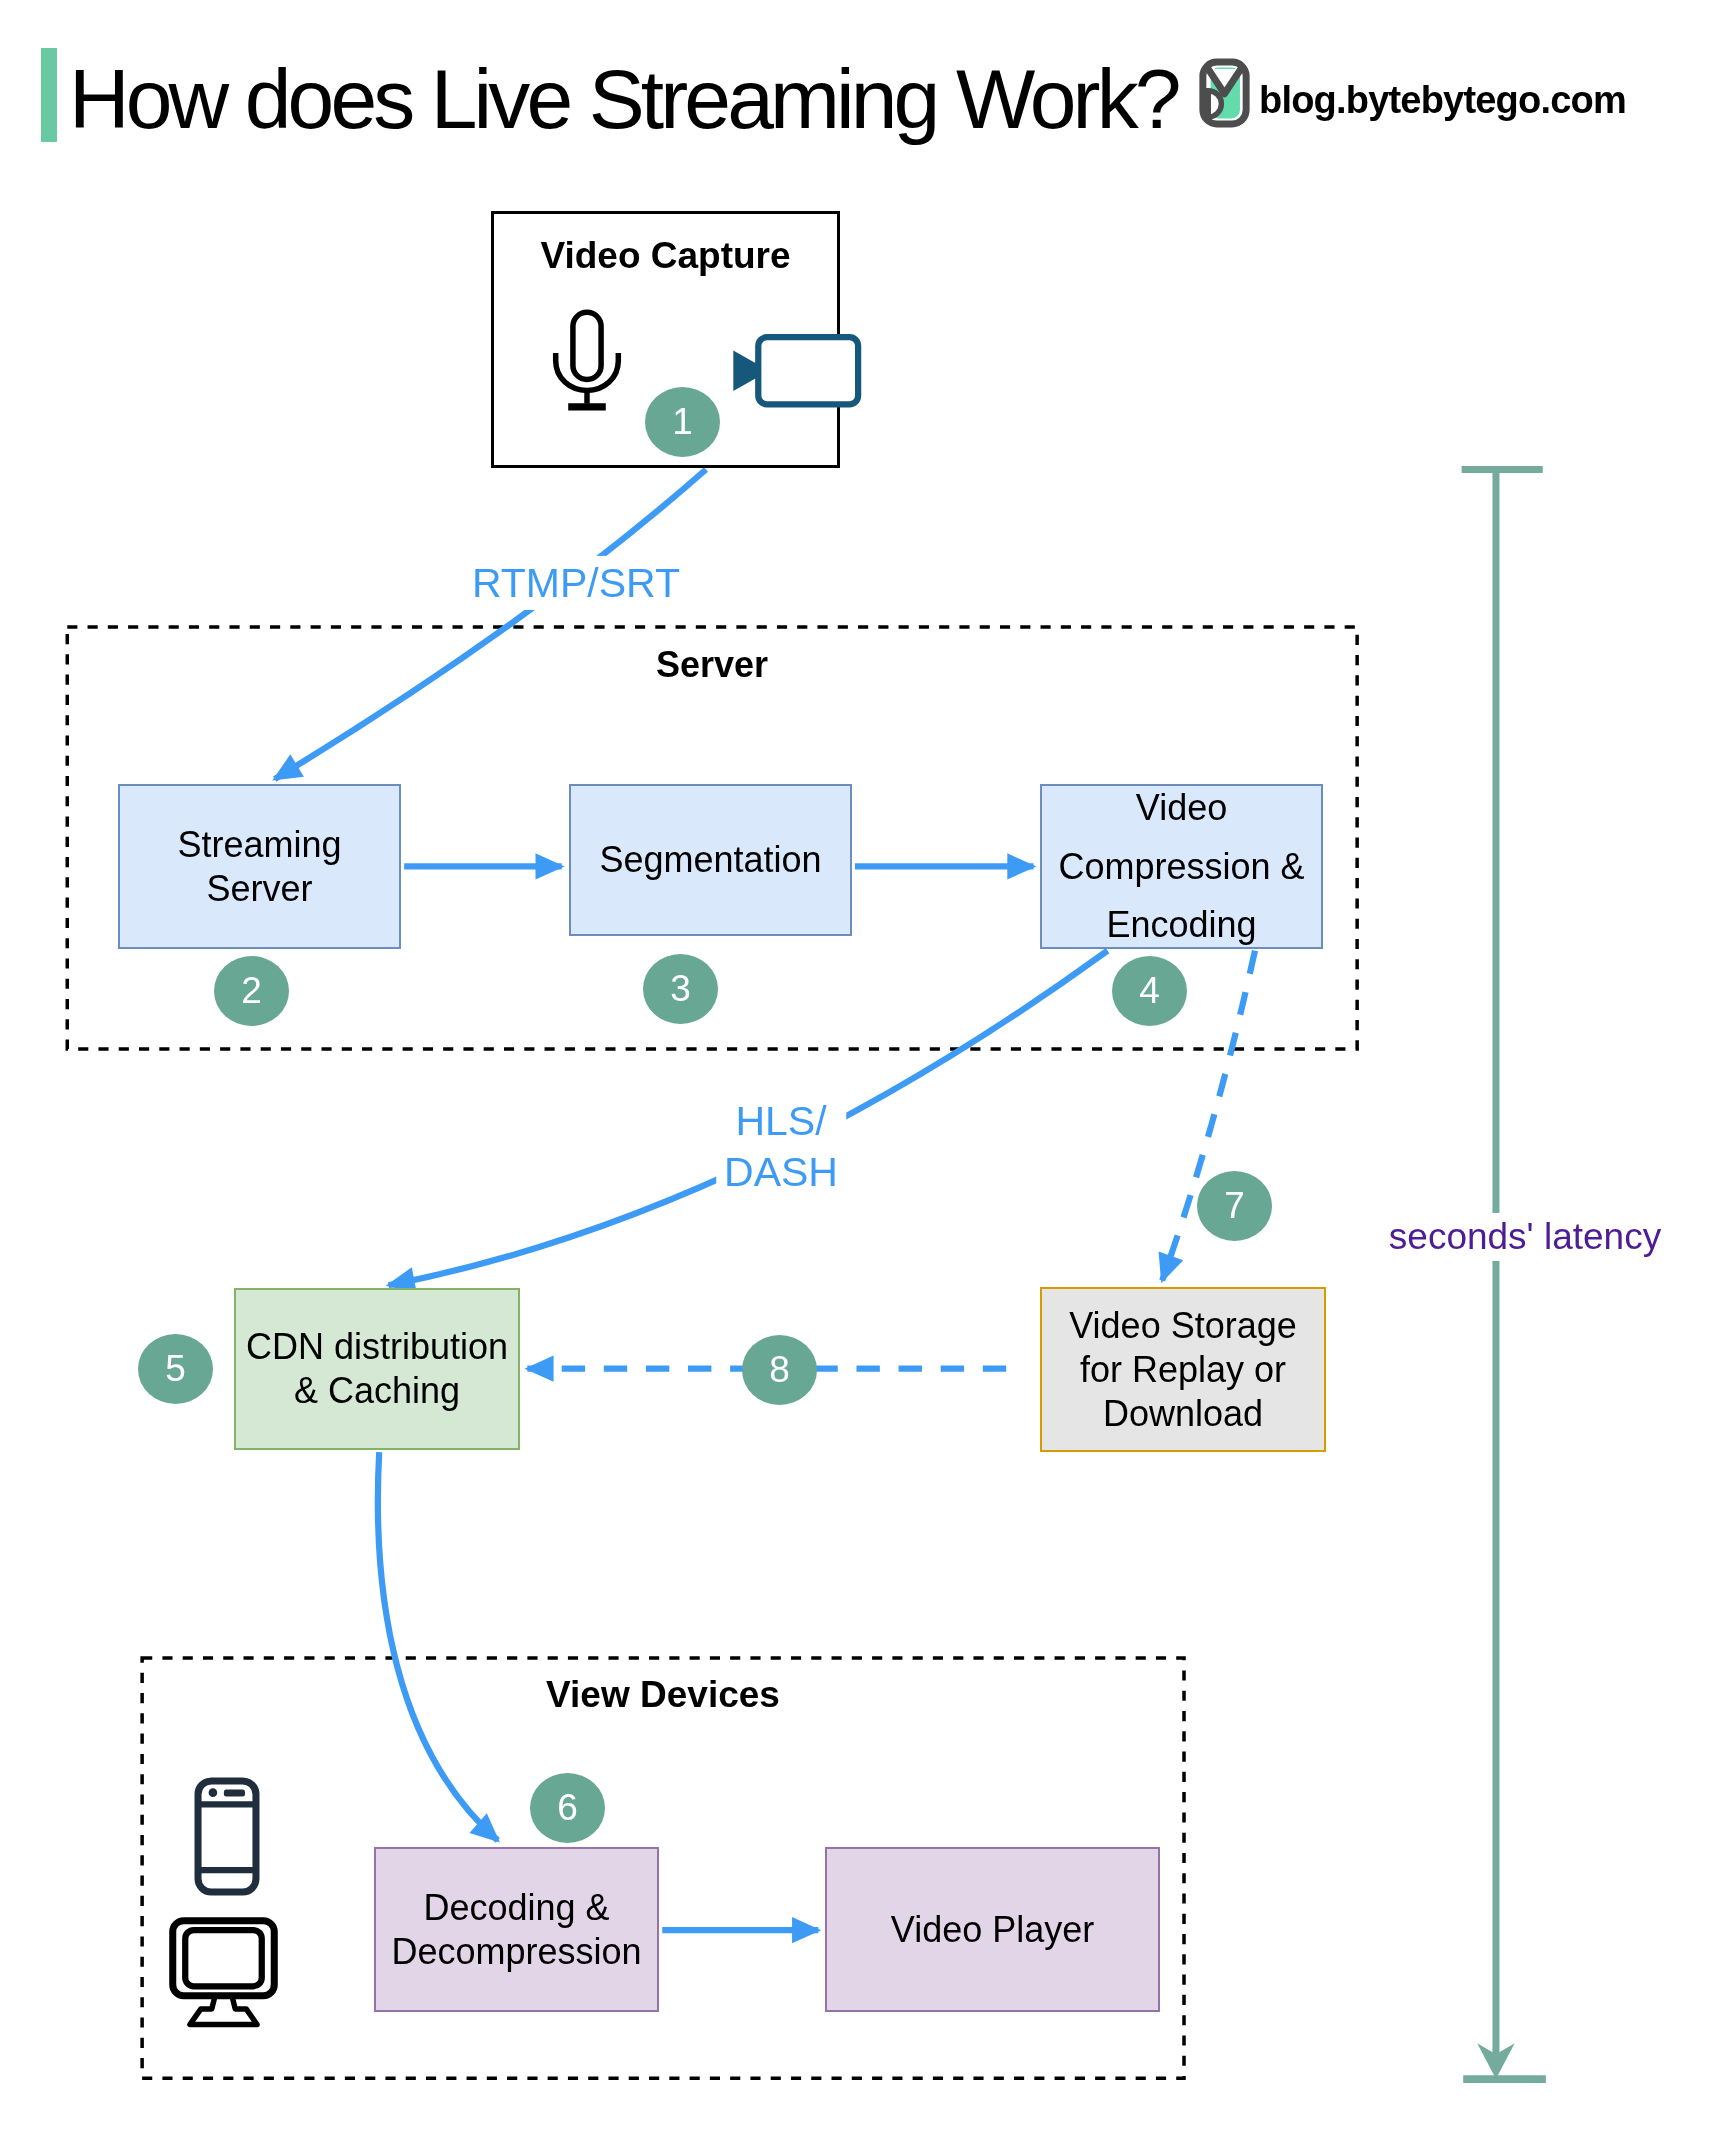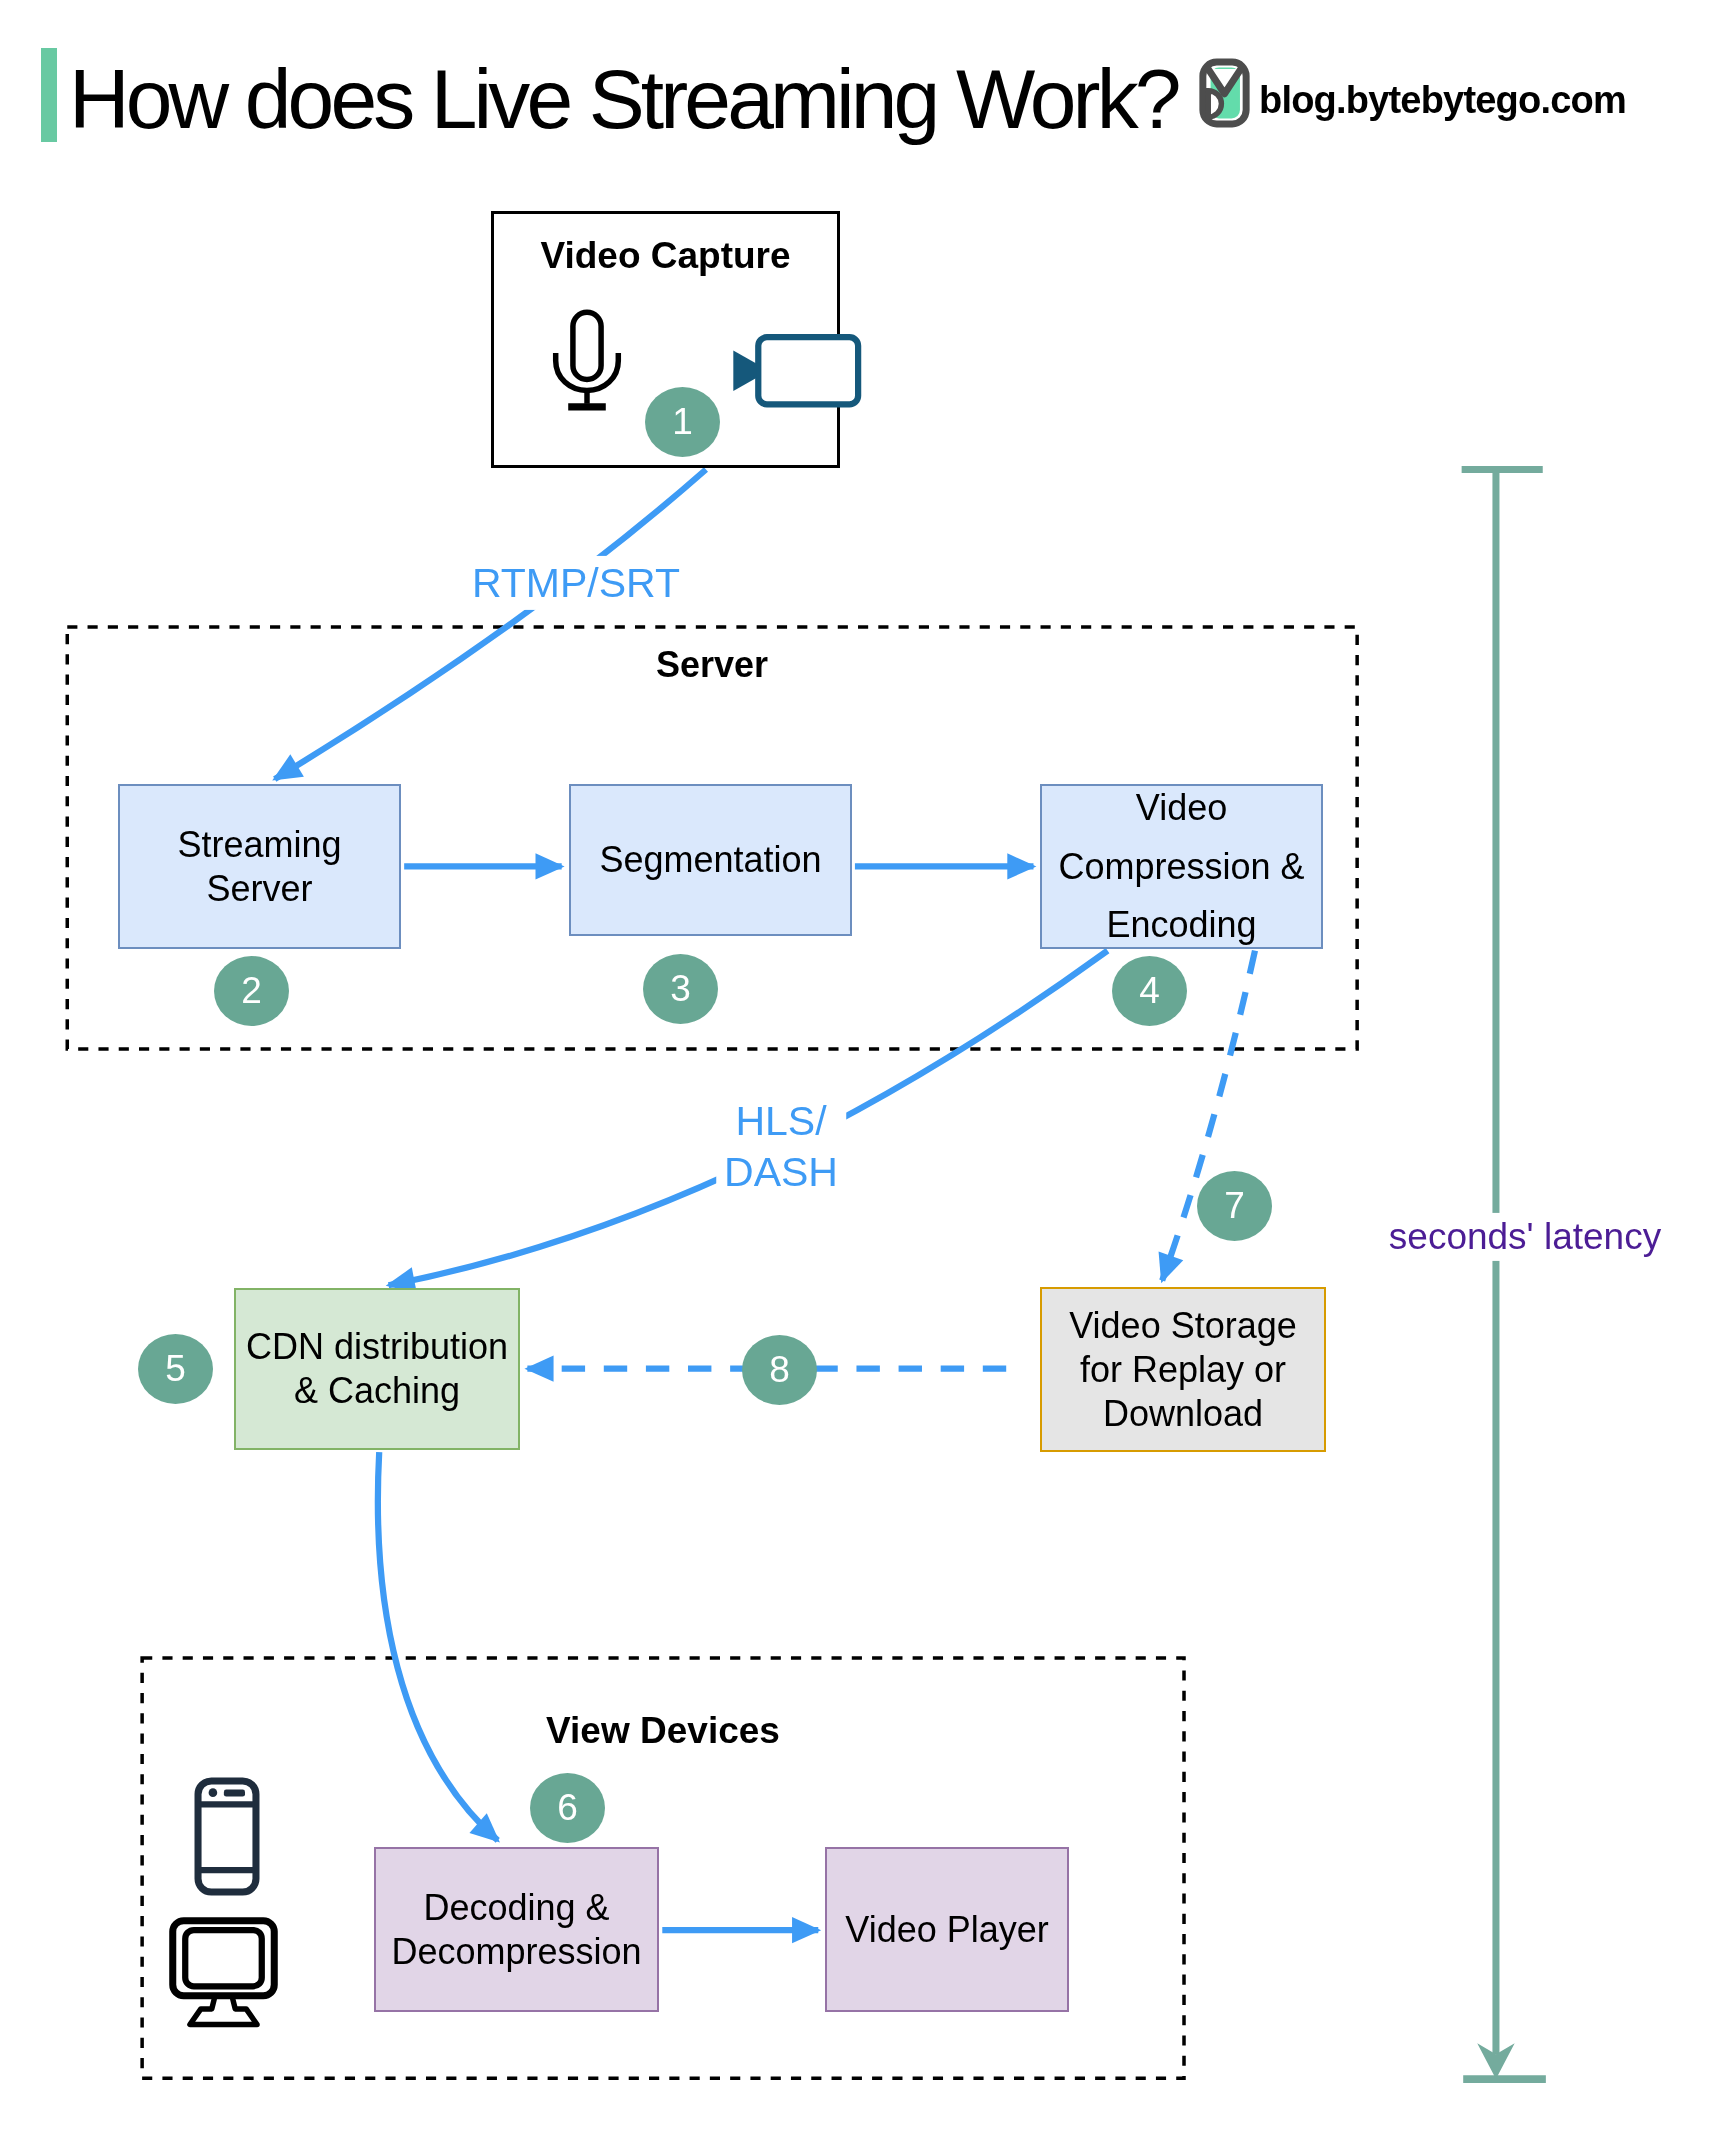--- a/index.html
+++ b/index.html
@@ -30,25 +30,25 @@
   #box-video-capture{left:491px;top:211px;width:349px;height:257px;
     border:3.1px solid #000;background:#fff;justify-content:flex-start;padding-top:20px;
     font-weight:700;font-size:37px;}
   .blue-box{background:#dae8fc;border:2.3px solid #6c8ebf;}
   #box-streaming-server{left:118px;top:784px;width:283px;height:165px;}
   #box-segmentation{left:569px;top:784px;width:283px;height:152px;}
   #box-video-compression{left:1040px;top:784px;width:283px;height:165px;justify-content:space-between;}
   #box-cdn{left:234px;top:1288px;width:286px;height:162px;background:#d5e8d4;border:2.3px solid #82b366;}
   #box-video-storage{left:1040px;top:1287px;width:286px;height:165px;background:#e5e5e5;border:2.3px solid #d79b00;}
   #box-decoding{left:374px;top:1847px;width:285px;height:165px;background:#e1d5e7;border:2.3px solid #9673a6;}
-  #box-video-player{left:825px;top:1847px;width:244px;height:165px;background:#e1d5e7;border:2.3px solid #9673a6;}
+  #box-video-player{left:825px;top:1847px;width:335px;height:165px;background:#e1d5e7;border:2.3px solid #9673a6;}
   
   .group-title{font-weight:700;text-align:center;z-index:2;}
   #server-title{left:67px;top:644px;width:1290px;font-size:36px;}
-  #view-devices-title{left:142px;top:1674px;width:1042px;font-size:37px;margin-top:36px;}
+  #view-devices-title{left:142px;top:1674px;width:1042px;font-size:37px;}
   
   .step{
     width:75px;height:70px;border-radius:50%;background:#68a794;color:#fff;
     display:flex;align-items:center;justify-content:center;font-size:37px;z-index:3;
   }
   
   .edge-label{
     color:#3e9bf5;font-size:41px;text-align:center;z-index:2;
     background:#fff;padding:1.6px 7.8px;transform:translate(-50%,-50%);
     line-height:51px;white-space:nowrap;

